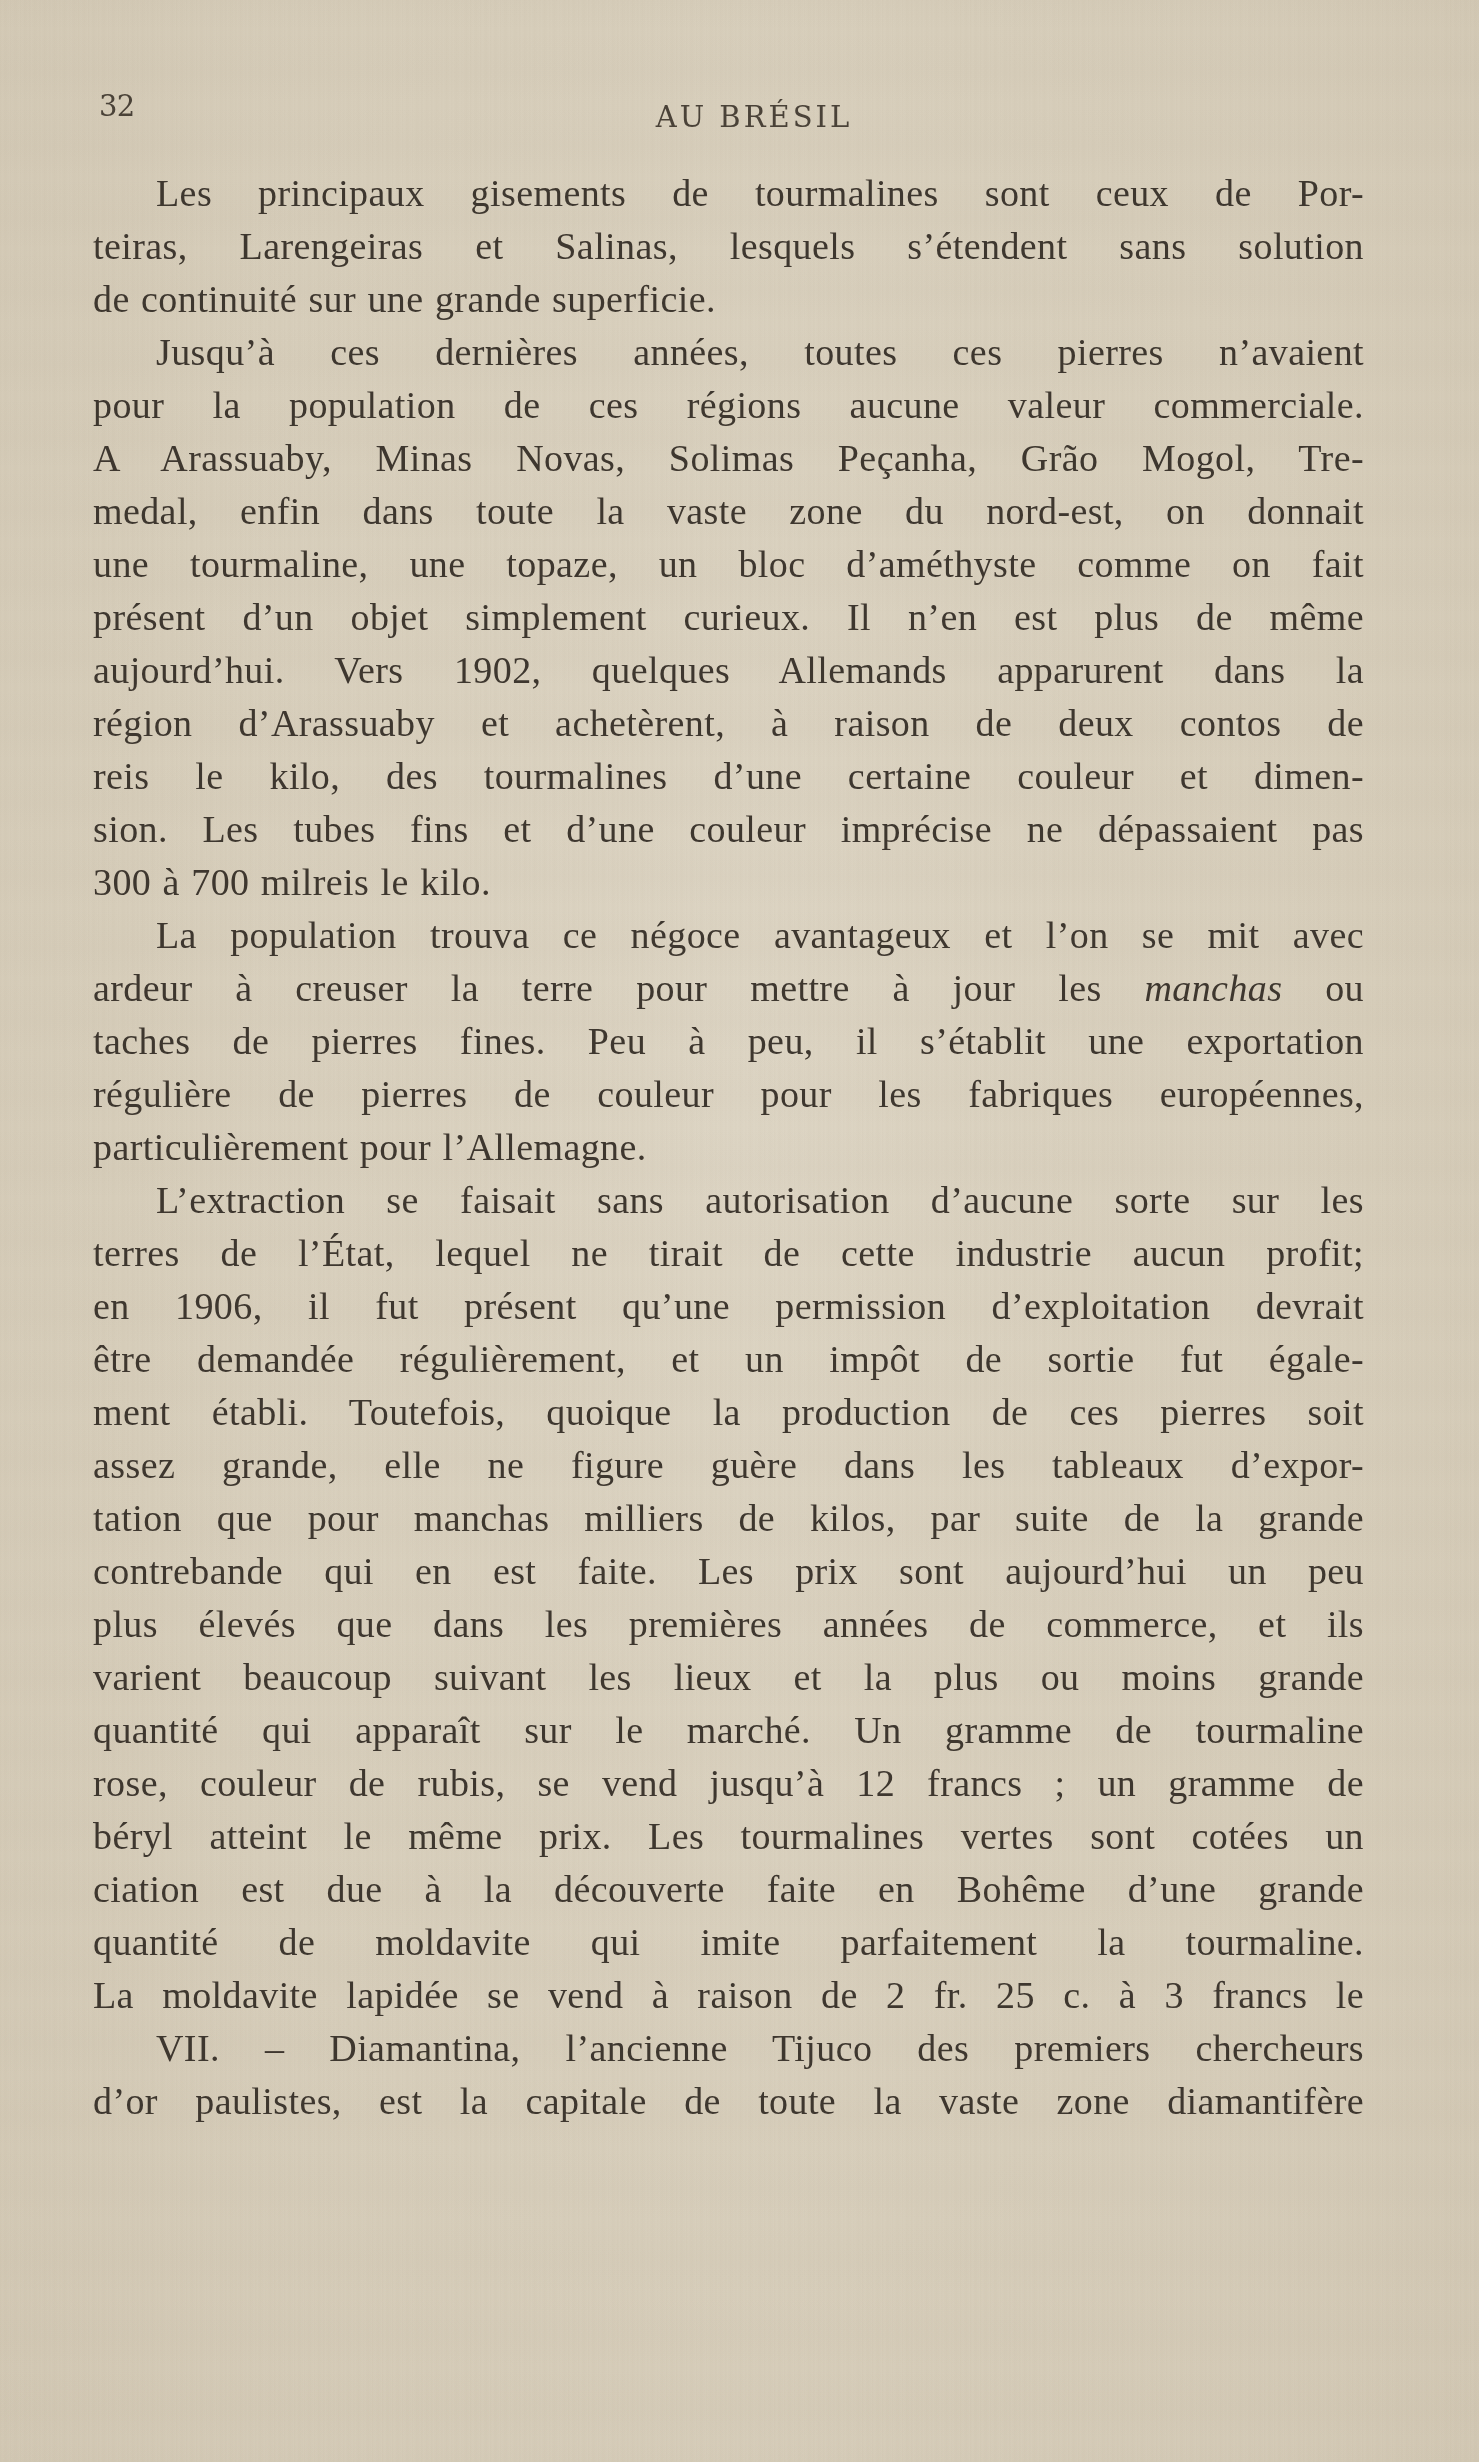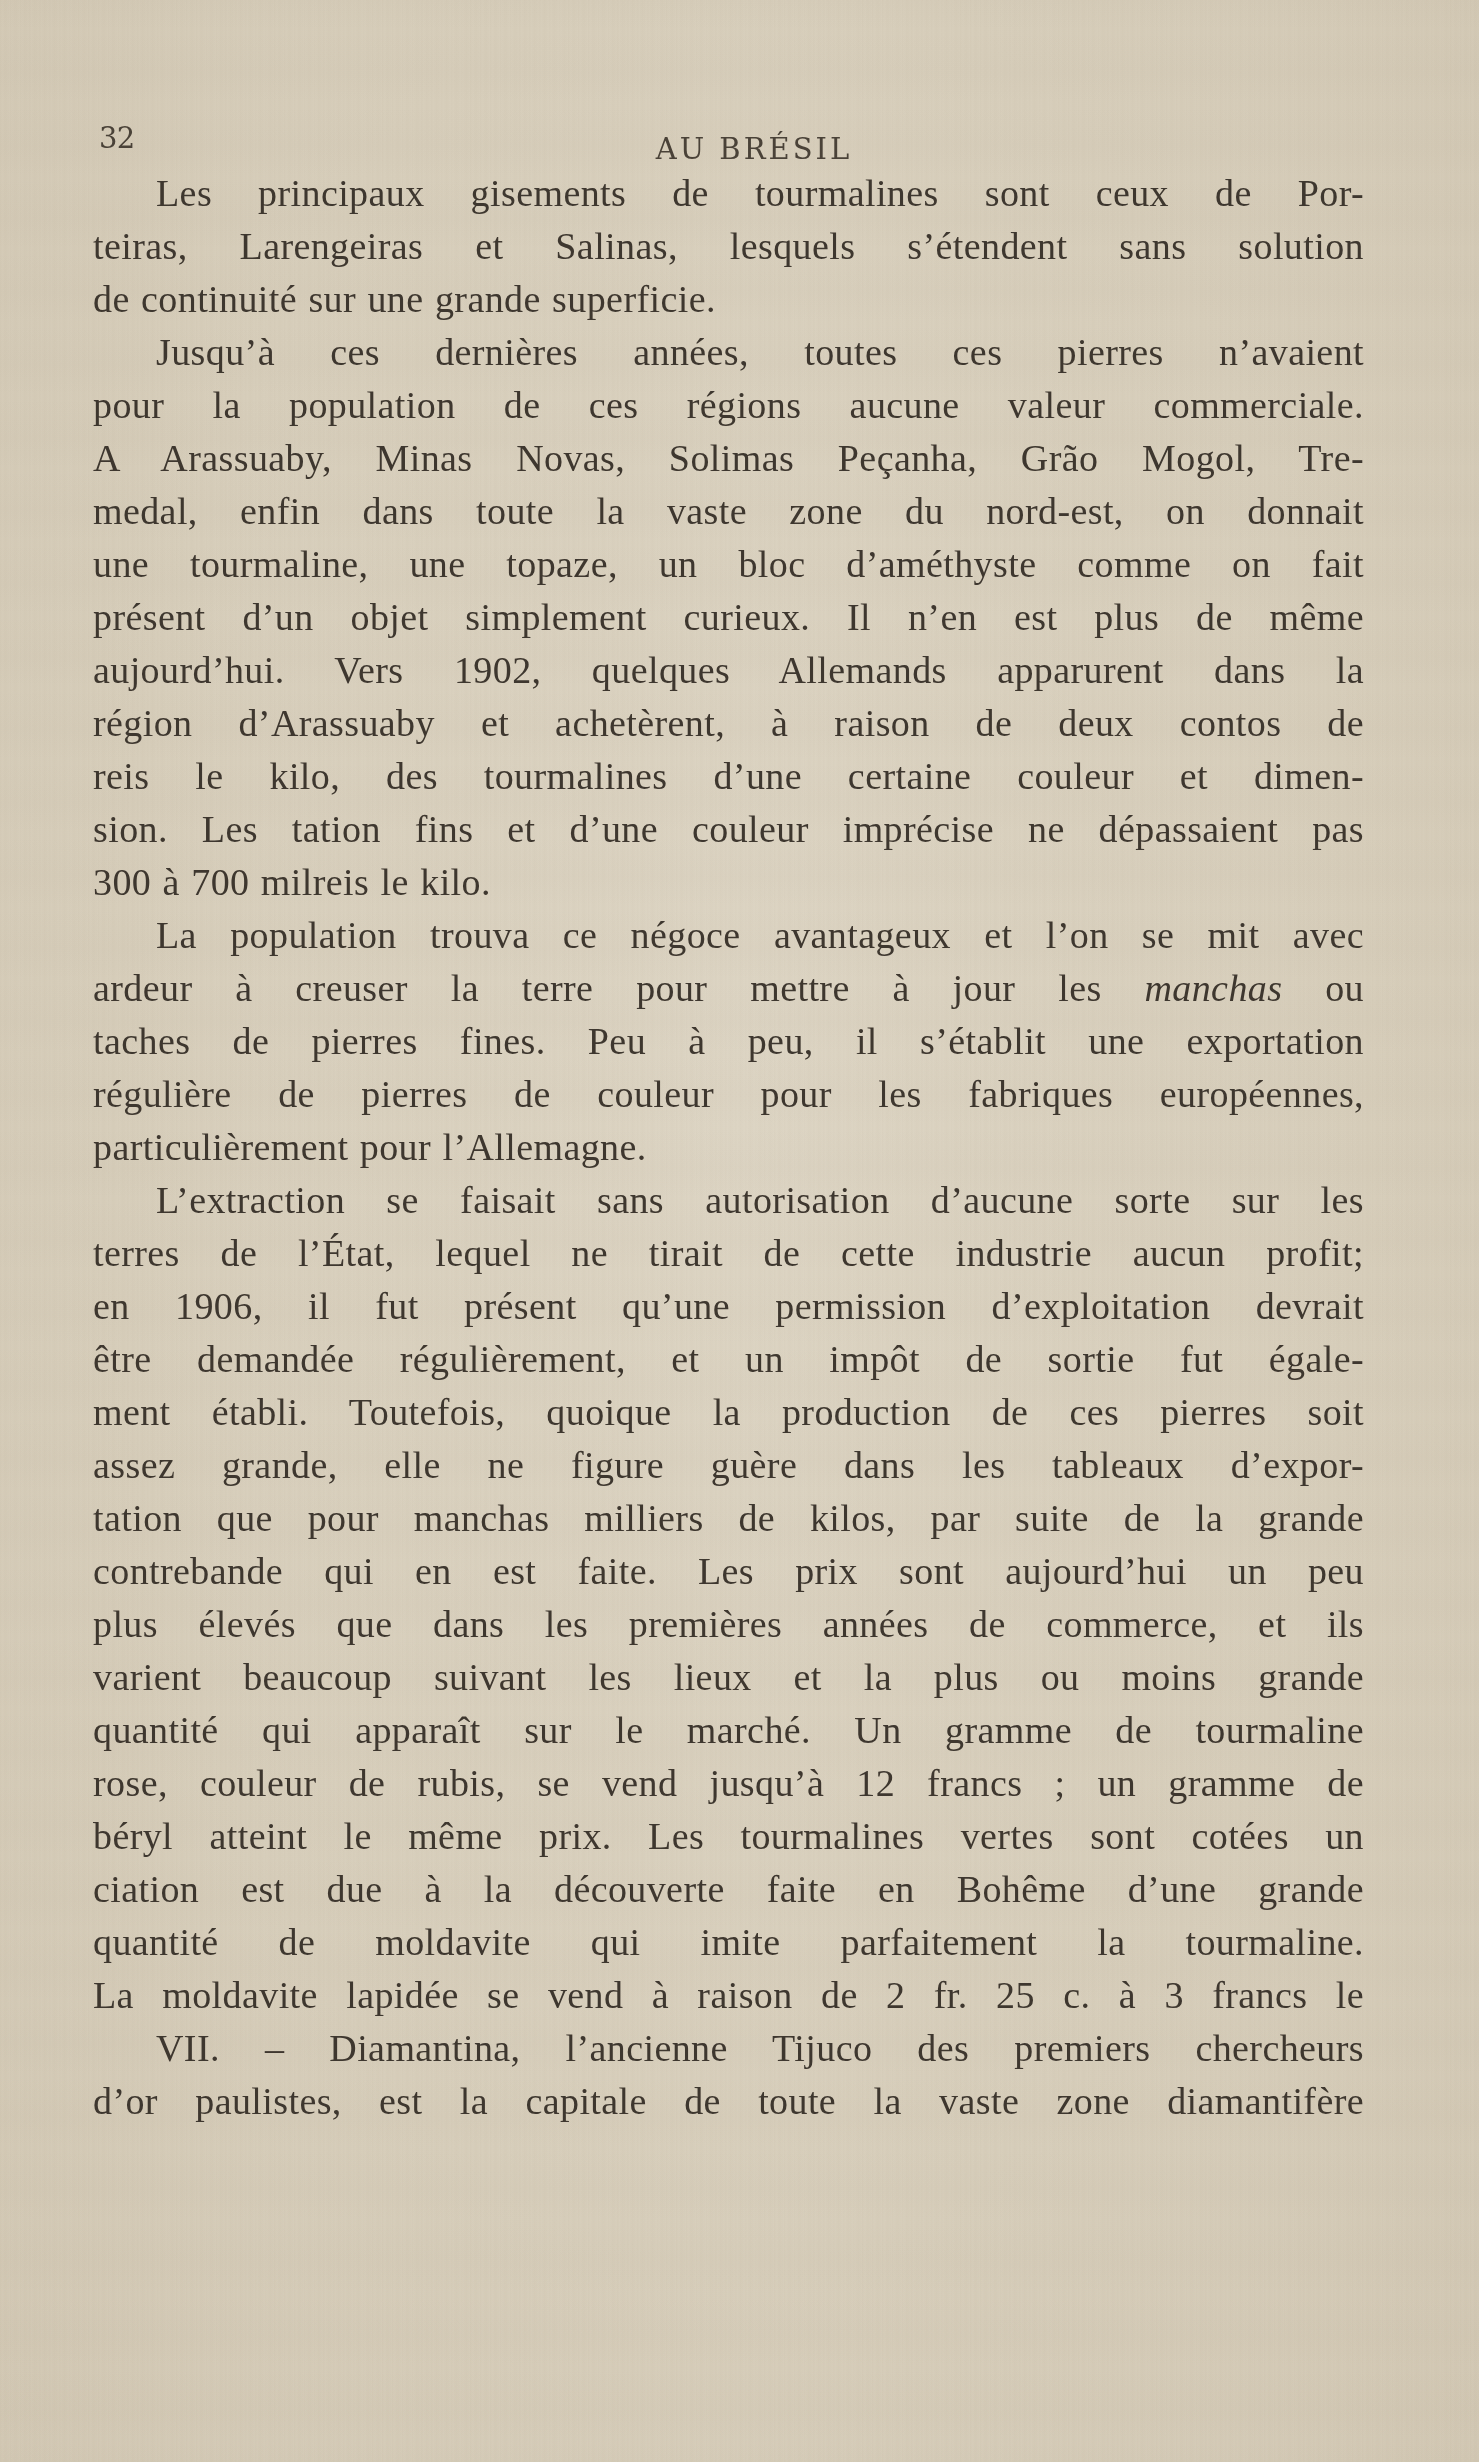--- a/index.html
+++ b/index.html
@@ -30,21 +30,20 @@
       pointer-events: none;
     }
     .running-head {
       position: absolute;
       top: 89px;
       left: 0;
       width: 1479px;
       height: 45px;
       font-family: "DejaVu Serif", serif;
       color: #4a4238;
-      margin-top: 32px;
     }
     .page-number {
       position: absolute;
       left: 99px;
       top: 0;
       font-size: 29px;
       letter-spacing: -0.8px;
     }
     .running-title {
       position: absolute;
@@ -109,21 +108,21 @@
     <div class="paragraph">
       <div class="line indent">Jusqu’à ces dernières années, toutes ces pierres n’avaient</div>
       <div class="line">pour la population de ces régions aucune valeur commerciale.</div>
       <div class="line">A Arassuaby, Minas Novas, Solimas Peçanha, Grão Mogol, Tre-</div>
       <div class="line">medal, enfin dans toute la vaste zone du nord-est, on donnait</div>
       <div class="line">une tourmaline, une topaze, un bloc d’améthyste comme on fait</div>
       <div class="line">présent d’un objet simplement curieux. Il n’en est plus de même</div>
       <div class="line">aujourd’hui. Vers 1902, quelques Allemands apparurent dans la</div>
       <div class="line">région d’Arassuaby et achetèrent, à raison de deux contos de</div>
       <div class="line">reis le kilo, des tourmalines d’une certaine couleur et dimen-</div>
-      <div class="line">sion. Les tation fins et d’une couleur imprécise ne dépassaient pas</div>
+      <div class="line">sion. Les tubes fins et d’une couleur imprécise ne dépassaient pas</div>
       <div class="line last">300 à 700 milreis le kilo.</div>
     </div>
 
     <div class="paragraph">
       <div class="line indent">La population trouva ce négoce avantageux et l’on se mit avec</div>
       <div class="line"><span>ardeur à creuser la terre pour mettre à jour les </span><span class="italic">manchas</span><span> ou</span></div>
       <div class="line">taches de pierres fines. Peu à peu, il s’établit une exportation</div>
       <div class="line">régulière de pierres de couleur pour les fabriques européennes,</div>
       <div class="line last">particulièrement pour l’Allemagne.</div>
     </div>

